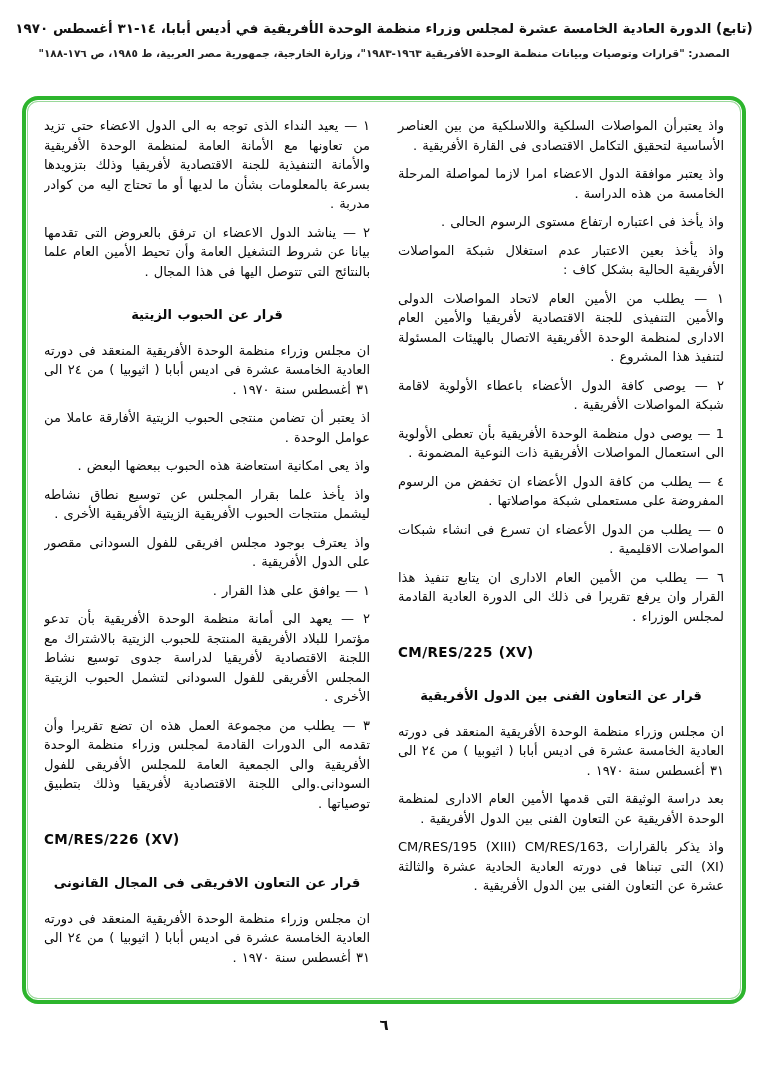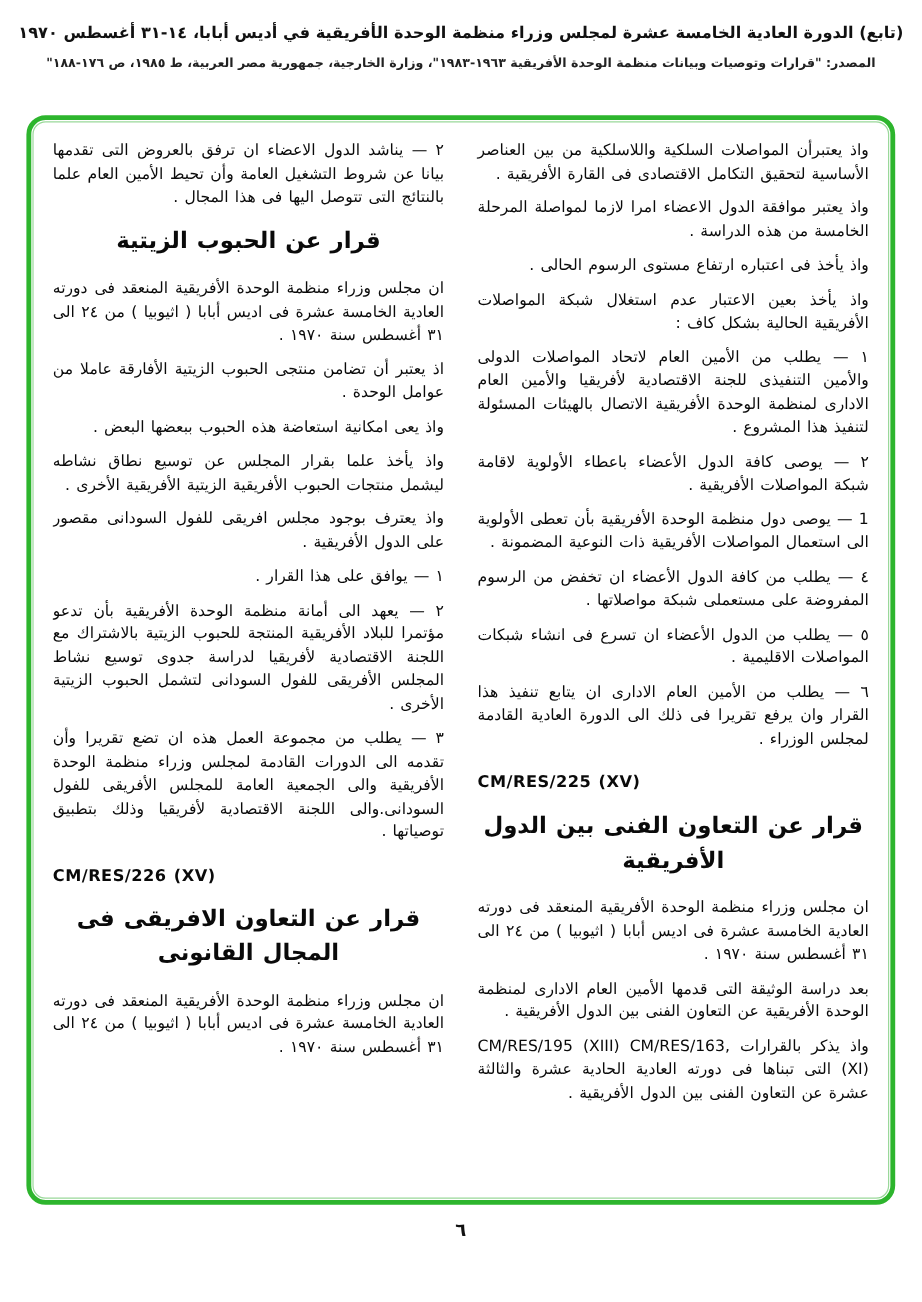--- a/index.html
+++ b/index.html
@@ -68,22 +68,22 @@
     text-align: left;
     font-weight: bold;
     font-size: 13.5px;
     letter-spacing: 0.4px;
     margin: 16px 0 12px 0;
     font-family: "DejaVu Sans", sans-serif;
   }
   .block.h {
     text-align: center;
     font-weight: bold;
-    font-size: 19px;
-    margin: 12px 0 16px 0;
+    font-size: 13px;
+    margin: 24px 0 16px 0;
   }
   .page-number {
     position: absolute;
     bottom: 10px;
     left: 0;
     width: 100%;
     text-align: center;
     font-size: 15px;
     font-weight: bold;
     color: #111;
@@ -112,20 +112,21 @@
           <div class="block p">٤ — يطلب من كافة الدول الأعضاء ان تخفض من الرسوم المفروضة على مستعملى شبكة مواصلاتها .</div>
           <div class="block p">٥ — يطلب من الدول الأعضاء ان تسرع فى انشاء شبكات المواصلات الاقليمية .</div>
           <div class="block p">٦ — يطلب من الأمين العام الادارى ان يتابع تنفيذ هذا القرار وان يرفع تقريرا فى ذلك الى الدورة العادية القادمة لمجلس الوزراء .</div>
           <div class="block code">CM/RES/225 (XV)</div>
           <div class="block h">قرار عن التعاون الفنى بين الدول الأفريقية</div>
           <div class="block p">ان مجلس وزراء منظمة الوحدة الأفريقية المنعقد فى دورته العادية الخامسة عشرة فى اديس أبابا ( اثيوبيا ) من ٢٤ الى ٣١ أغسطس سنة ١٩٧٠ .</div>
           <div class="block p">بعد دراسة الوثيقة التى قدمها الأمين العام الادارى لمنظمة الوحدة الأفريقية عن التعاون الفنى بين الدول الأفريقية .</div>
           <div class="block p">واذ يذكر بالقرارات ,CM/RES/195 (XIII) CM/RES/163 (XI) التى تبناها فى دورته العادية الحادية عشرة والثالثة عشرة عن التعاون الفنى بين الدول الأفريقية .</div>
         </div>
       <div class="column" id="col-left">
+          <div class="block p">١ — يعيد النداء الذى توجه به الى الدول الاعضاء حتى تزيد من تعاونها مع الأمانة العامة لمنظمة الوحدة الأفريقية والأمانة التنفيذية للجنة الاقتصادية لأفريقيا وذلك بتزويدها بسرعة بالمعلومات بشأن ما لديها أو ما تحتاج اليه من كوادر مدربة .</div>
           <div class="block p">٢ — يناشد الدول الاعضاء ان ترفق بالعروض التى تقدمها بيانا عن شروط التشغيل العامة وأن تحيط الأمين العام علما بالنتائج التى تتوصل اليها فى هذا المجال .</div>
           <div class="block h">قرار عن الحبوب الزيتية</div>
           <div class="block p">ان مجلس وزراء منظمة الوحدة الأفريقية المنعقد فى دورته العادية الخامسة عشرة فى اديس أبابا ( اثيوبيا ) من ٢٤ الى ٣١ أغسطس سنة ١٩٧٠ .</div>
           <div class="block p">اذ يعتبر أن تضامن منتجى الحبوب الزيتية الأفارقة عاملا من عوامل الوحدة .</div>
           <div class="block p">واذ يعى امكانية استعاضة هذه الحبوب ببعضها البعض .</div>
           <div class="block p">واذ يأخذ علما بقرار المجلس عن توسيع نطاق نشاطه ليشمل منتجات الحبوب الأفريقية الزيتية الأفريقية الأخرى .</div>
           <div class="block p">واذ يعترف بوجود مجلس افريقى للفول السودانى مقصور على الدول الأفريقية .</div>
           <div class="block p">١ — يوافق على هذا القرار .</div>
           <div class="block p">٢ — يعهد الى أمانة منظمة الوحدة الأفريقية بأن تدعو مؤتمرا للبلاد الأفريقية المنتجة للحبوب الزيتية بالاشتراك مع اللجنة الاقتصادية لأفريقيا لدراسة جدوى توسيع نشاط المجلس الأفريقى للفول السودانى لتشمل الحبوب الزيتية الأخرى .</div>
           <div class="block p">٣ — يطلب من مجموعة العمل هذه ان تضع تقريرا وأن تقدمه الى الدورات القادمة لمجلس وزراء منظمة الوحدة الأفريقية والى الجمعية العامة للمجلس الأفريقى للفول السودانى.والى اللجنة الاقتصادية لأفريقيا وذلك بتطبيق توصياتها .</div>

